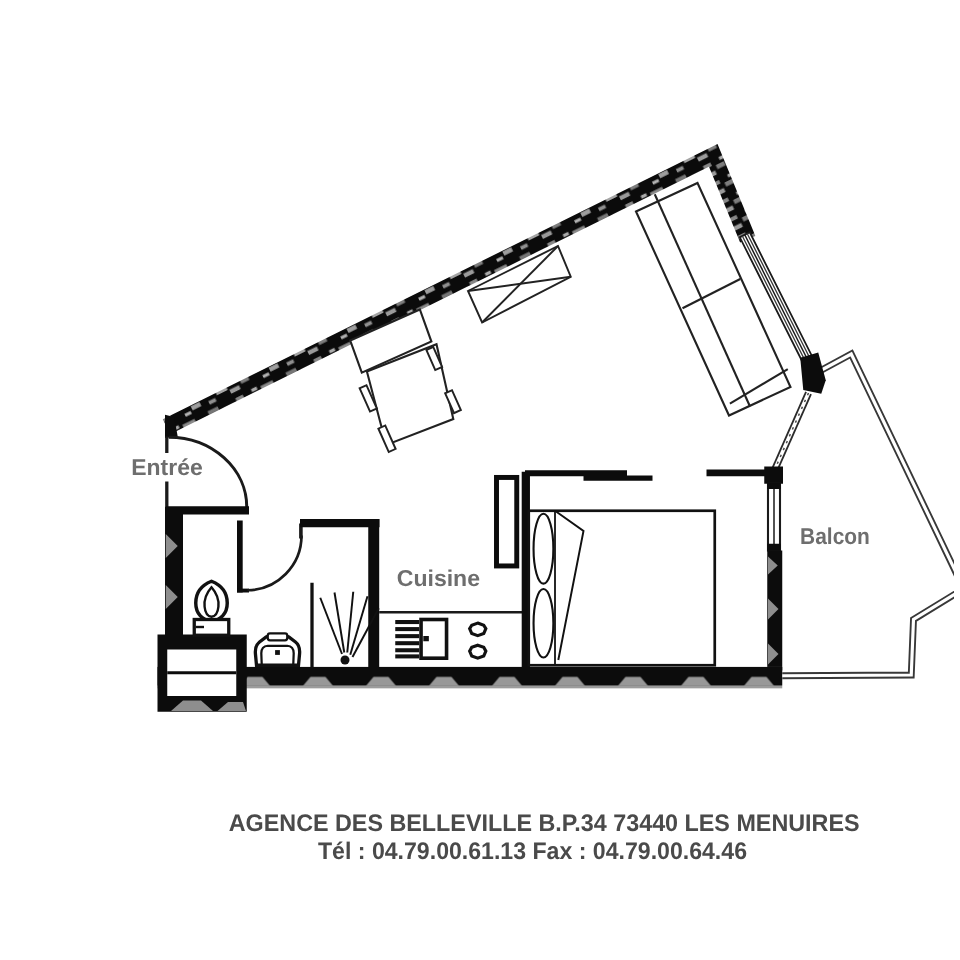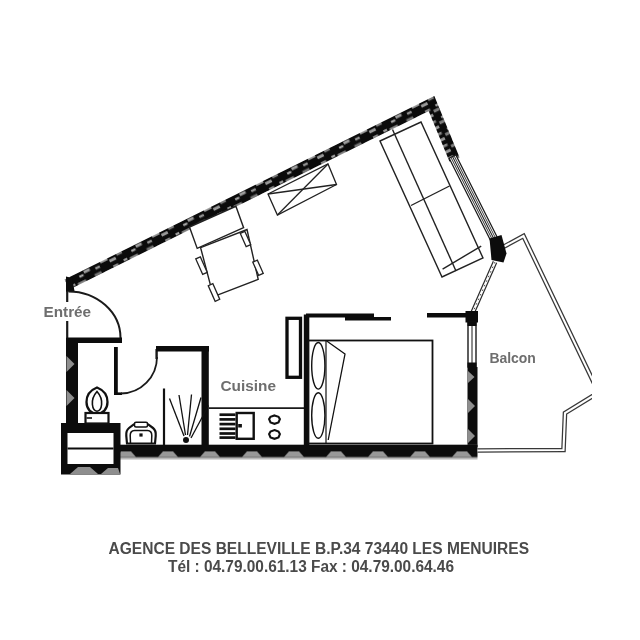--- a/index.html
+++ b/index.html
@@ -1,16 +1,16 @@
 <!DOCTYPE html>
 <html><head>
 <meta charset="utf-8">
 <style>
 html,body{margin:0;padding:0;background:#ffffff;}
-#page{width:592px;height:640px;position:relative;background:#fff;overflow:hidden;}
+#page{width:592px;height:640px;position:relative;background:#fff;overflow:hidden;margin-left:44px;}
 text{font-family:"Liberation Sans",sans-serif;font-weight:bold;}
 </style>
 </head>
 <body>
 <div id="page">
 <svg width="640" height="640" viewBox="0 0 640 640">
 <defs>
 <pattern id="botwall" x="63" y="444.5" width="42" height="14.8" patternUnits="userSpaceOnUse">
   <rect x="0" y="0" width="42" height="12.7" fill="#0c0c0c"></rect>
   <polygon points="11,12.7 16,6.8 26,6.8 31,12.7" fill="#989898"></polygon>

